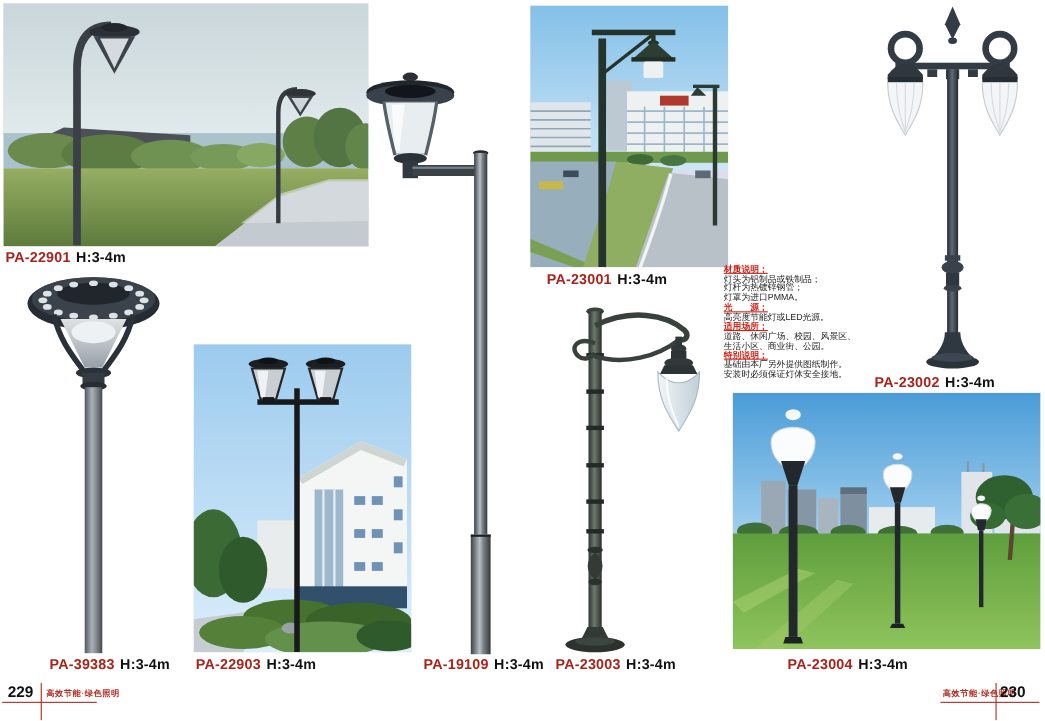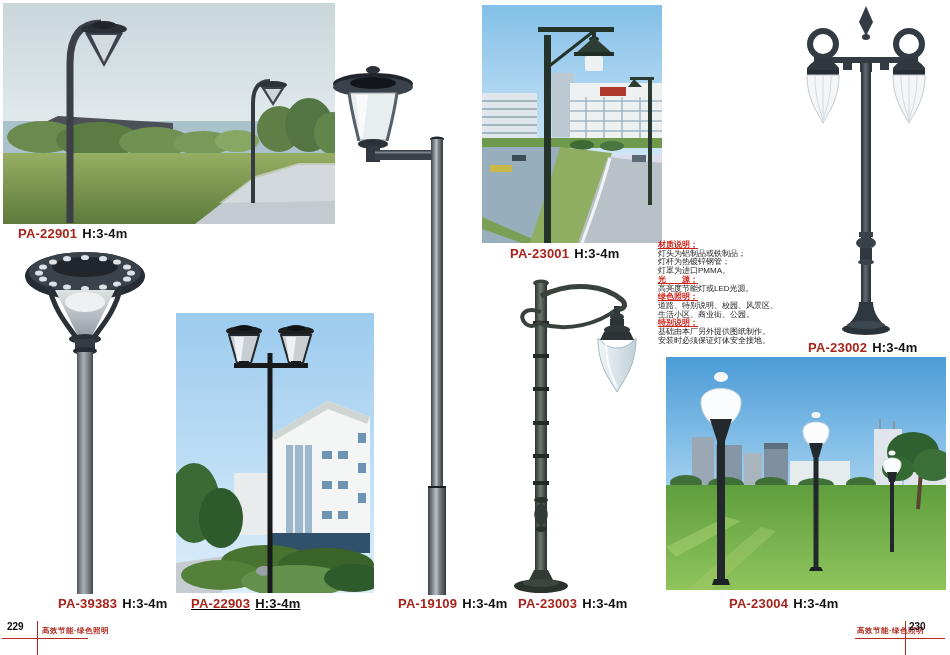--- a/index.html
+++ b/index.html
@@ -1,26 +1,26 @@
 <!DOCTYPE html>
 <html><head>
 <meta charset="utf-8">
 <style>
   html,body{margin:0;padding:0;background:#fff;}
   .page{position:relative;width:950px;height:655px;background:#ffffff;overflow:hidden;
         font-family:"Liberation Sans",sans-serif;}
   .abs{position:absolute;}
   .photo{position:absolute;overflow:hidden;background:#dde;}
   .photo svg{display:block;}
-  .label{position:absolute;font-size:13px;font-weight:bold;white-space:nowrap;letter-spacing:0.2px;margin-left:13px;}
+  .label{position:absolute;font-size:13px;font-weight:bold;white-space:nowrap;letter-spacing:0.2px;}
   .label .code{color:#a8231b;}
   .label .ht{color:#111;margin-left:5px;}
   .specs{position:absolute;left:658px;top:241px;width:140px;font-size:8px;line-height:8.7px;color:#222;}
   .specs .sp-h{color:#cf2318;font-weight:bold;text-decoration:underline;}
-  .footer-pageno{position:absolute;top:621px;font-size:10px;font-weight:bold;color:#111;}
+  .footer-pageno{position:absolute;top:621px;font-size:14px;font-weight:bold;color:#111;}
   .footer-slogan{position:absolute;top:626px;font-size:7.5px;color:#b02a20;font-weight:bold;letter-spacing:0.5px;}
   .redline-h{position:absolute;height:1px;background:#b02a20;}
   .redline-v{position:absolute;width:1px;background:#b02a20;}
 </style>
 </head>
 <body>
 
 <div class="page">
 
   <div class="photo" style="left:3px;top:3px;width:332px;height:221px;">
@@ -254,22 +254,22 @@
     </svg>
   </div>
 
   <div class="specs">
     <div class="sp-h">材质说明；</div>
     <div class="sp-l">灯头为铝制品或铁制品；</div>
     <div class="sp-l">灯杆为热镀锌钢管；</div>
     <div class="sp-l">灯罩为进口PMMA。</div>
     <div class="sp-h">光　　源；</div>
     <div class="sp-l">高亮度节能灯或LED光源。</div>
-    <div class="sp-h">绿色照明；</div>
-    <div class="sp-l">道路、特别说明、校园、风景区、</div>
+    <div class="sp-h">适用场所；</div>
+    <div class="sp-l">道路、休闲广场、校园、风景区、</div>
     <div class="sp-l">生活小区、商业街、公园。</div>
     <div class="sp-h">特别说明；</div>
     <div class="sp-l">基础由本厂另外提供图纸制作。</div>
     <div class="sp-l">安装时必须保证灯体安全接地。</div>
   </div>
 
   <div class="abs" style="left:787px;top:4px;width:160px;height:334px;">
     <svg width="160" height="334" viewBox="0 0 160 334">
       <defs>
         <linearGradient id="poleC" x1="0" y1="0" x2="1" y2="0">
@@ -422,21 +422,21 @@
       </g>
     </svg>
   </div>
 
   <div class="label" style="left:5px;top:226px;">
     <span class="code">PA-22901</span><span class="ht">H:3-4m</span>
   </div>
   <div class="label" style="left:45px;top:596px;">
     <span class="code">PA-39383</span><span class="ht">H:3-4m</span>
   </div>
-  <div class="label" style="left:178px;top:596px;text-decoration:underline;">
+  <div class="label" style="left:178px;top:596px;">
     <span class="code">PA-22903</span><span class="ht">H:3-4m</span>
   </div>
   <div class="label" style="left:385px;top:596px;">
     <span class="code">PA-19109</span><span class="ht">H:3-4m</span>
   </div>
   <div class="label" style="left:497px;top:246px;">
     <span class="code">PA-23001</span><span class="ht">H:3-4m</span>
   </div>
   <div class="label" style="left:795px;top:340px;">
     <span class="code">PA-23002</span><span class="ht">H:3-4m</span>

